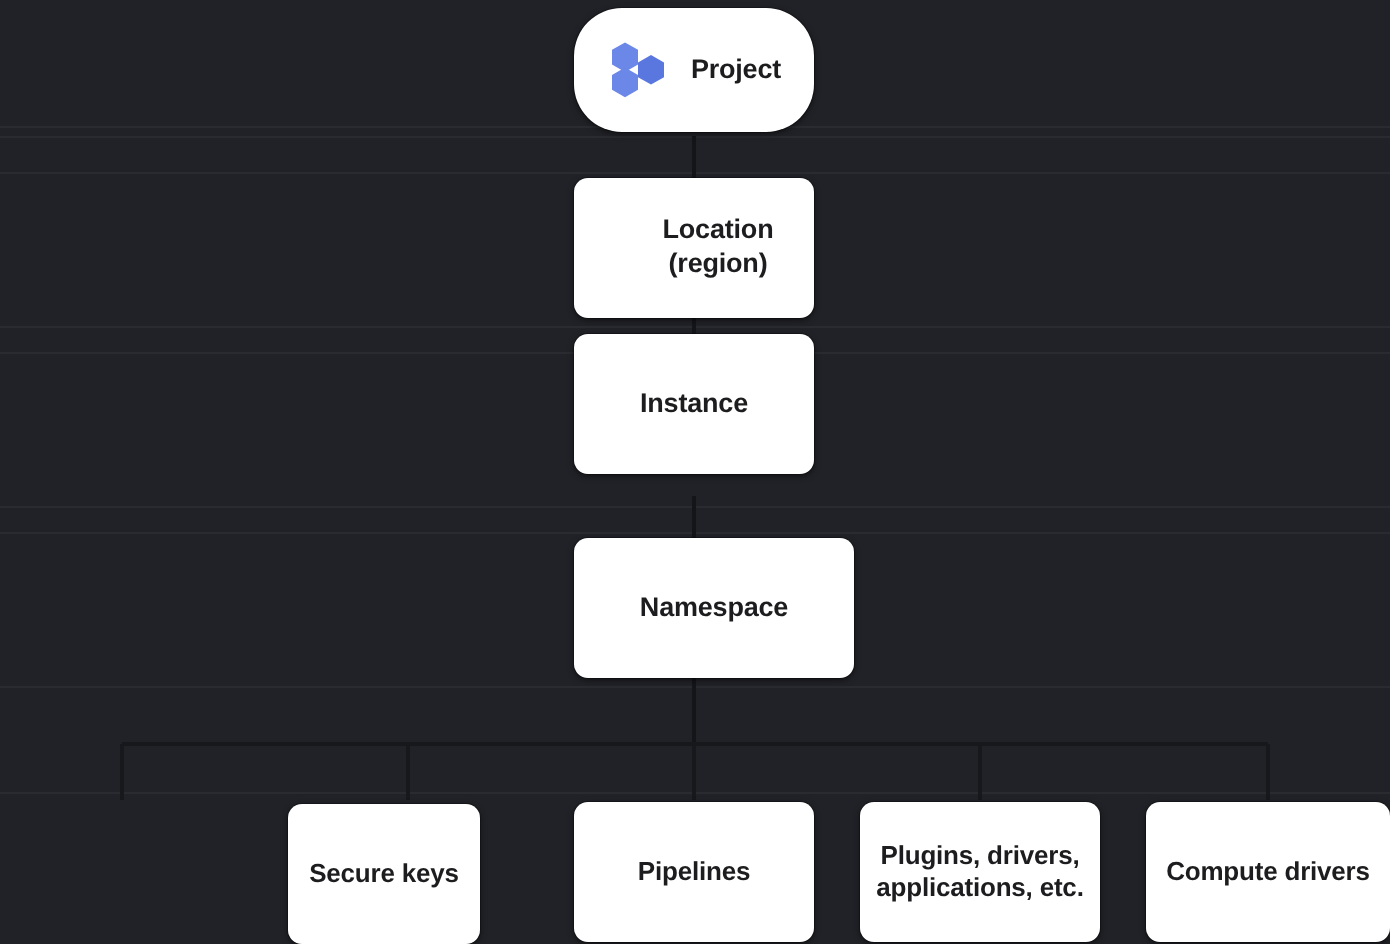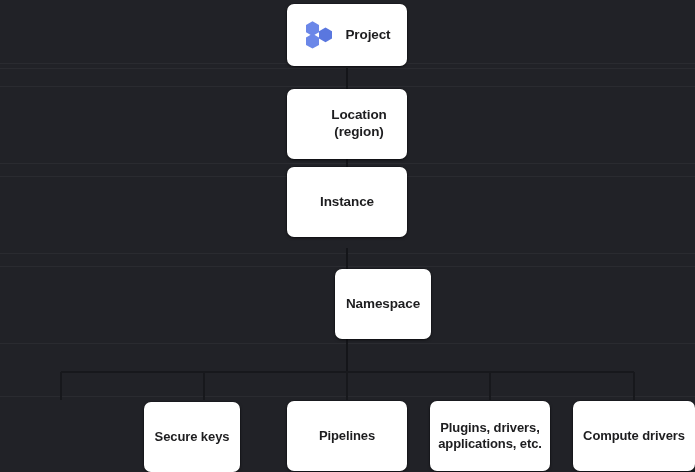--- a/index.html
+++ b/index.html
@@ -60,20 +60,21 @@
     letter-spacing: -0.1px;
     white-space: pre-line;
   }
 
   
   .node.root {
     flex-direction: row;
     gap: 10px;
     justify-content: center;
     padding: 0 8px;
+    border-radius: 24px;
   }
   .node.root .node-label {
     text-align: left;
   }
 
   .hex-icon {
     width: 32px;
     height: 32px;
     flex: 0 0 32px;
     display: block;
@@ -138,21 +139,21 @@
 
   <div class="node" style="left:287px; top:89px; width:120px; height:70px;padding-left:24px;">
     <span class="node-label">Location
 (region)</span>
   </div>
 
   <div class="node" style="left:287px; top:167px; width:120px; height:70px;">
     <span class="node-label">Instance</span>
   </div>
 
-  <div class="node" style="left:287px; top:269px; width:96px; height:70px;margin-left:48px;">
+  <div class="node" style="left:287px; top:269px; width:140px; height:70px;">
     <span class="node-label">Namespace</span>
   </div>
 
 
   <div class="node leaf" style="left:144px; top:402px; width:96px; height:70px;">
     <span class="node-label">Secure keys</span>
   </div>
 
   <div class="node leaf" style="left:430px; top:401px; width:120px; height:70px;">
     <span class="node-label">Plugins, drivers,

